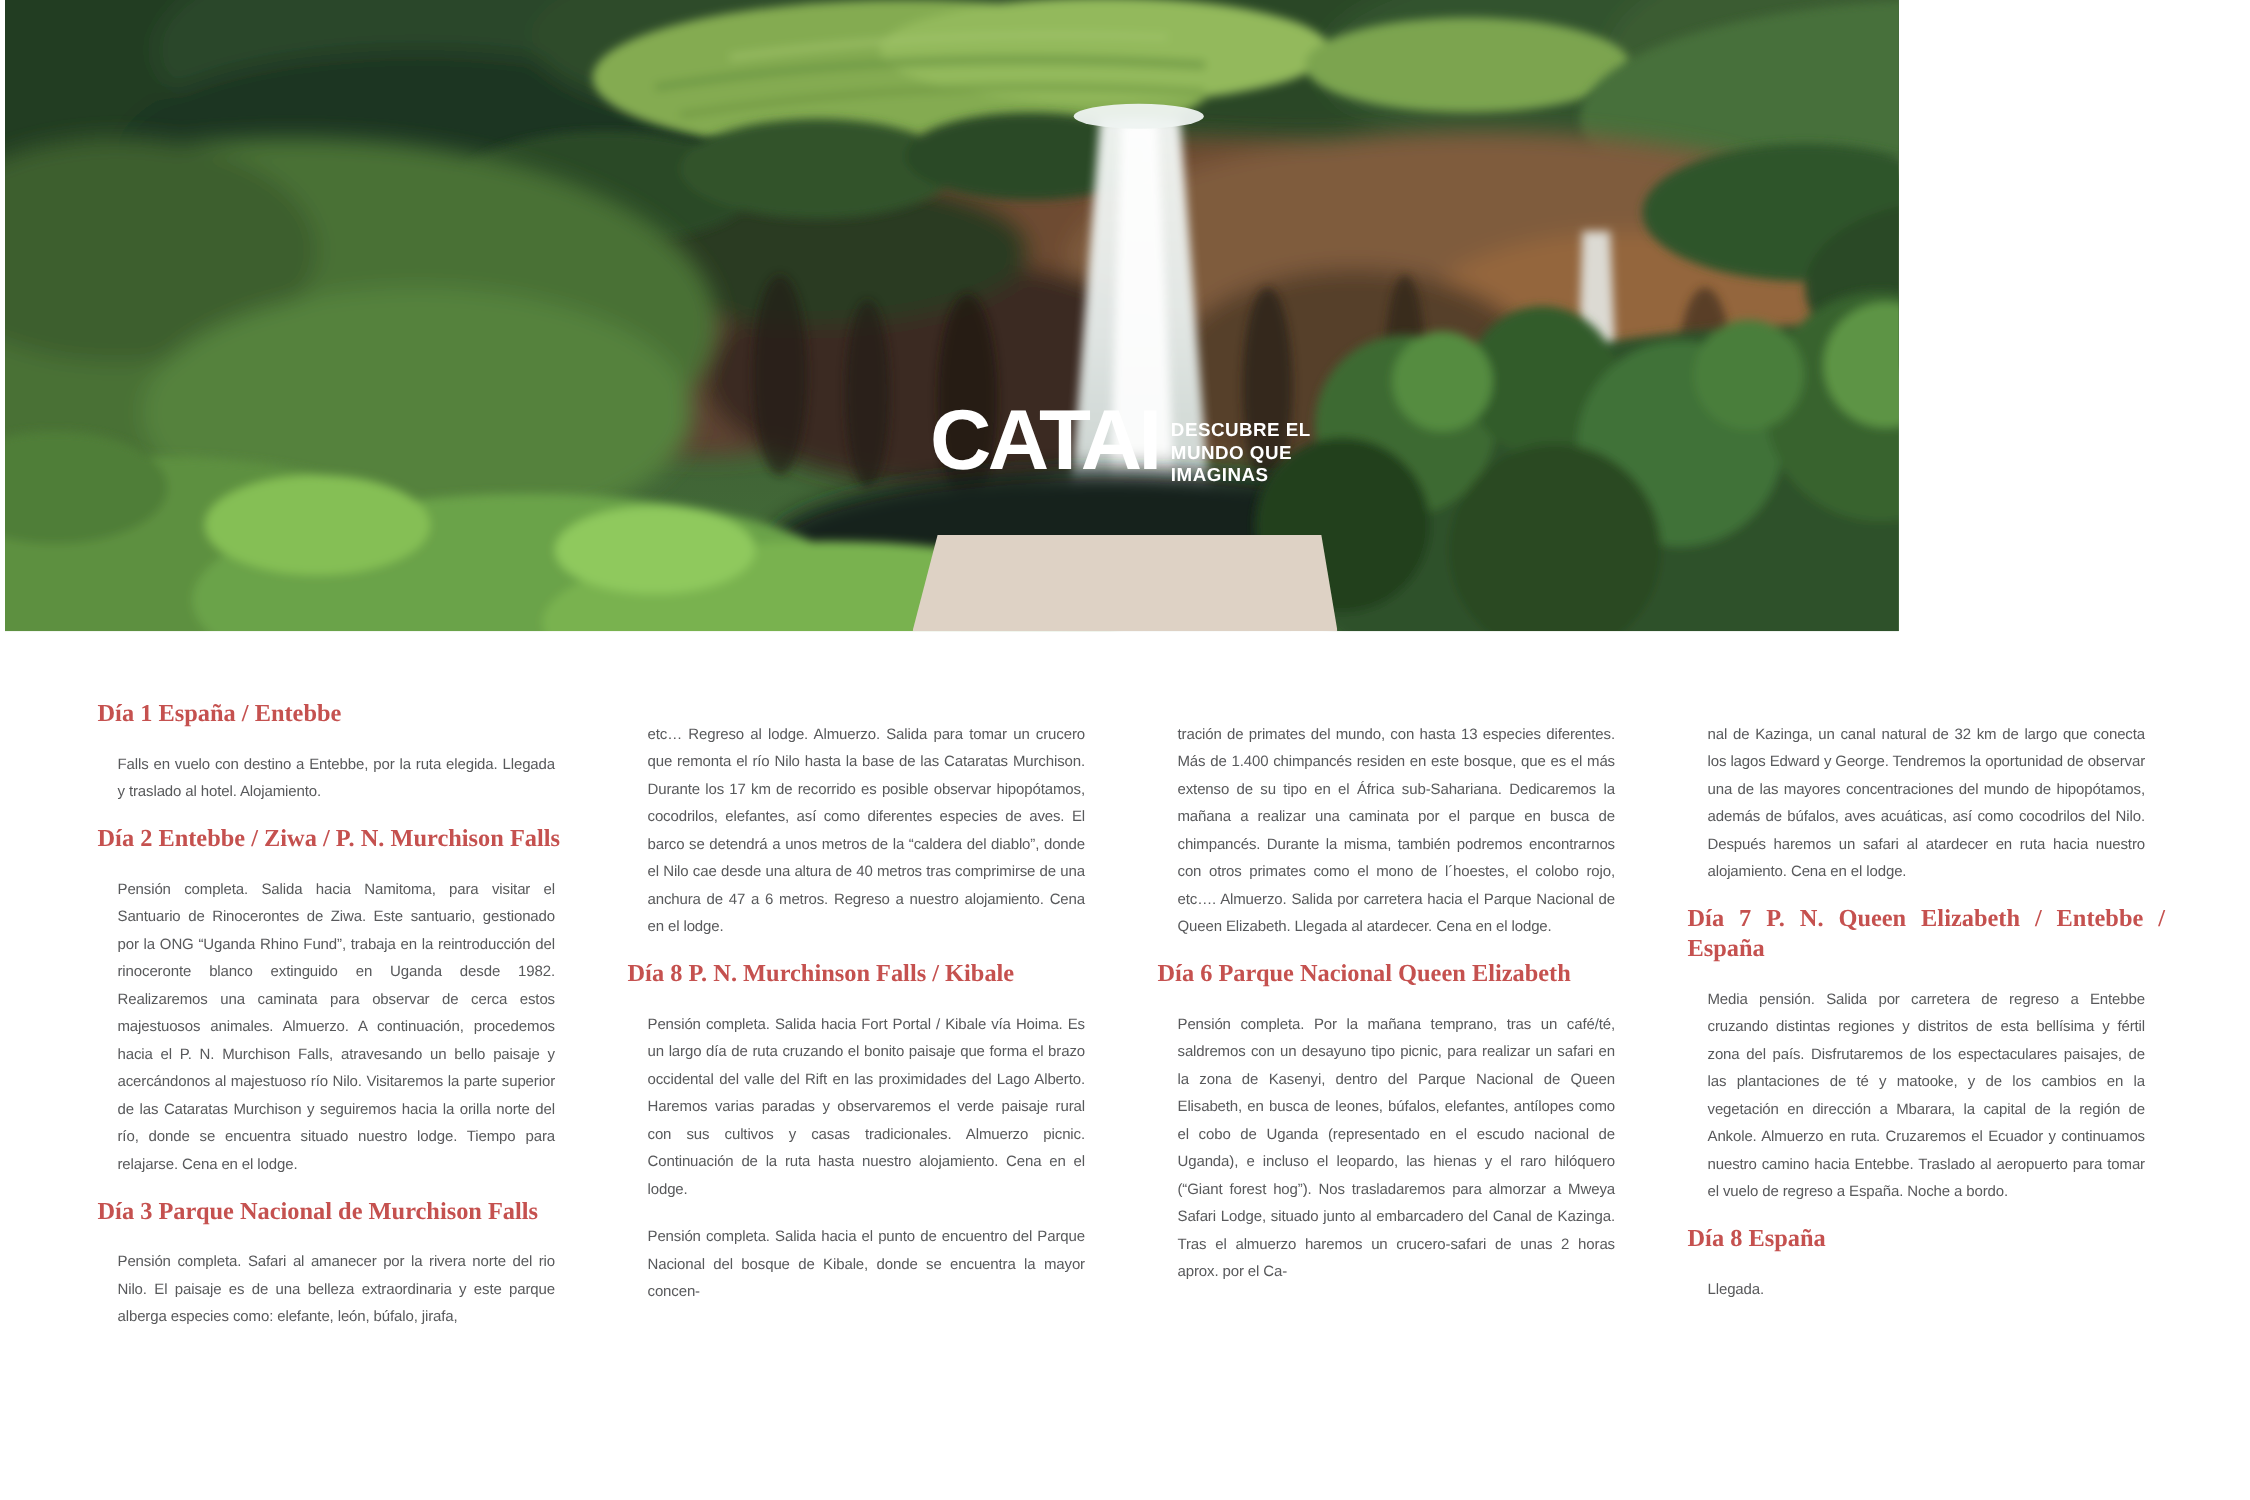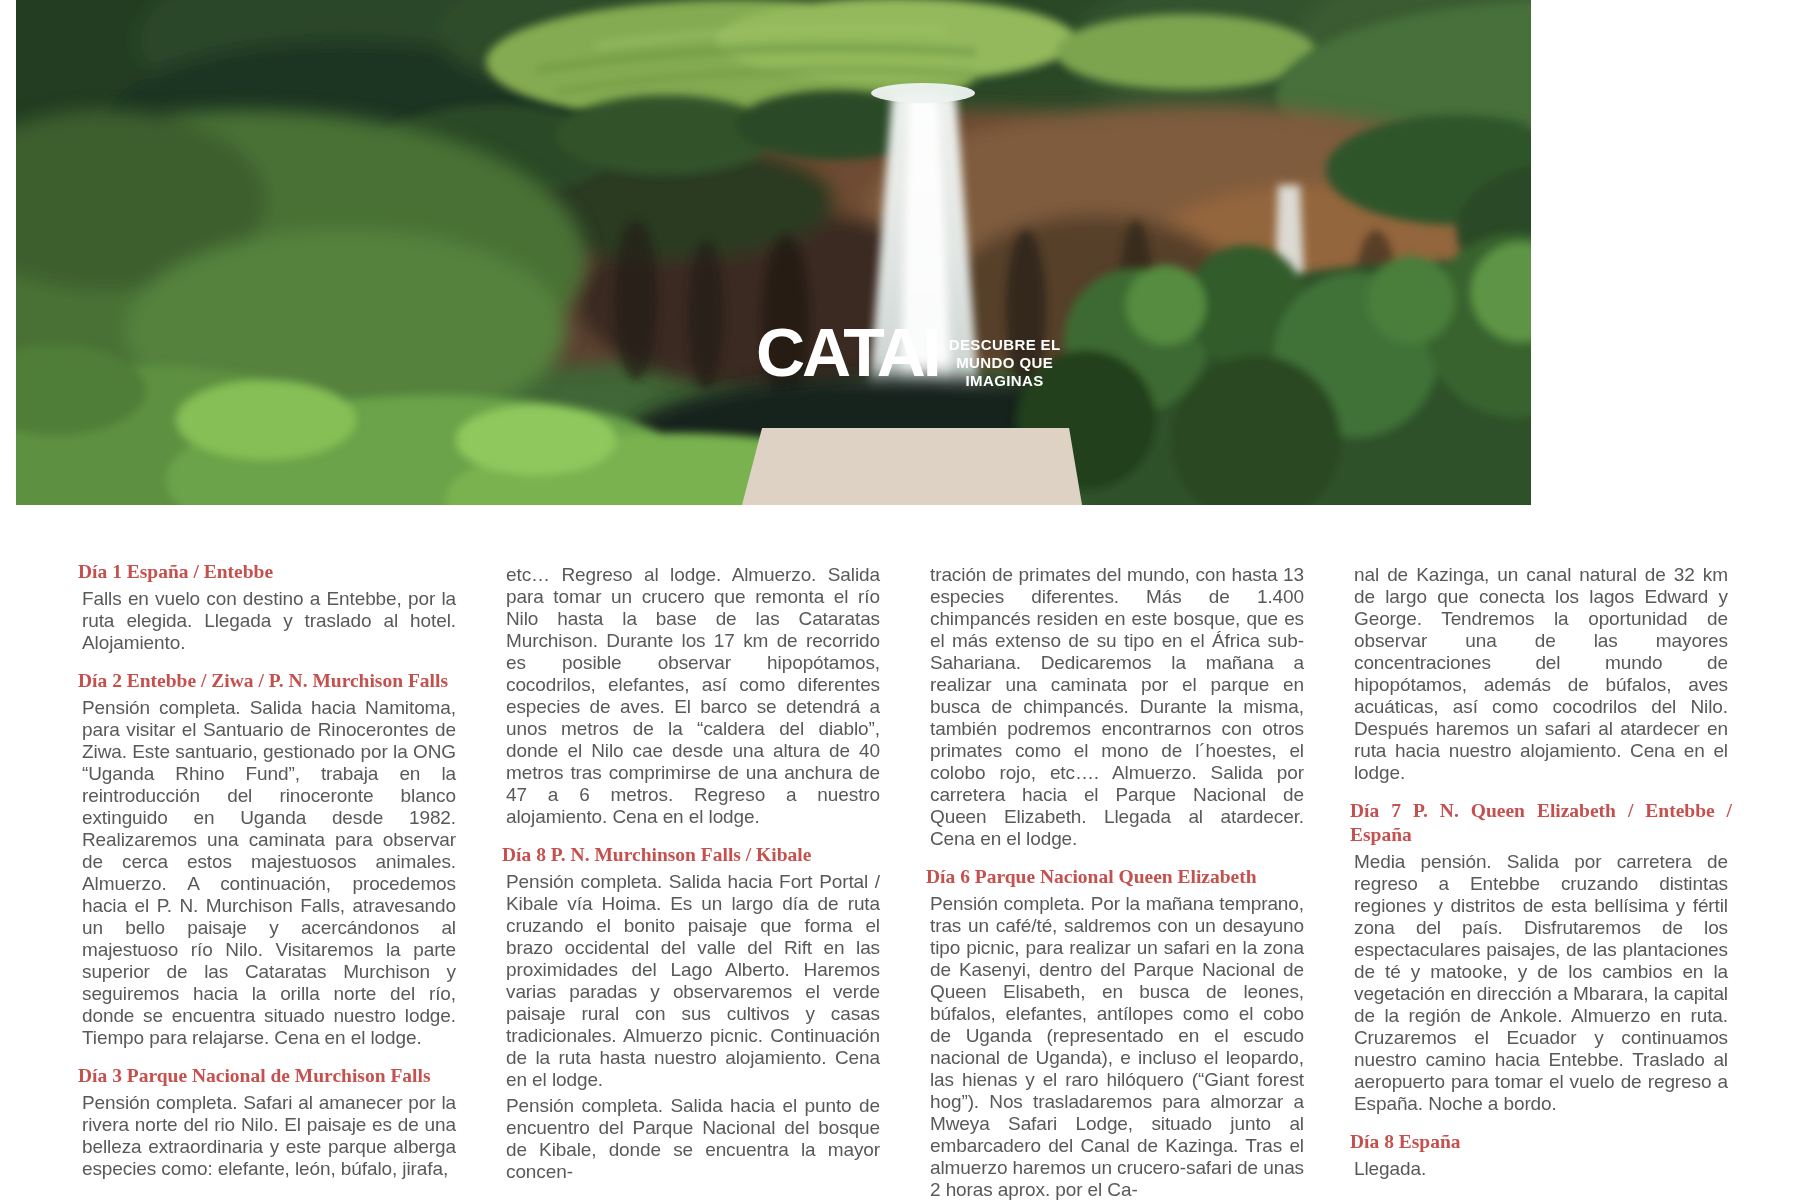--- a/index.html
+++ b/index.html
@@ -1,54 +1,54 @@
 <!DOCTYPE html>
 <html lang="es"><head>
 <meta charset="utf-8">
 <style>
   html,body{margin:0;padding:0;}
   body{
     width:1800px;height:1200px;position:relative;overflow:hidden;
     background:#ffffff;font-family:"Liberation Sans",sans-serif;
   }
   
-  .hero{position:absolute;left:16px;top:0;width:1515px;height:505px;overflow:hidden;}
+  .hero{position:absolute;left:4px;top:0;width:1515px;height:505px;overflow:hidden;}
   .hero svg{display:block;width:1800px;height:505px;}
   .pedestal{
     position:absolute;left:726px;top:428px;width:340px;height:77px;
     background:#ded2c5;
     clip-path:polygon(5.9% 0,96.2% 0,100% 100%,0 100%);
   }
   .logo{
     position:absolute;left:740px;top:320px;display:flex;align-items:flex-start;gap:10px;
     color:#ffffff;
   }
   .logo-word{
     font-family:"Liberation Sans",sans-serif;font-weight:bold;
     font-size:68px;line-height:64px;letter-spacing:-3px;
   }
   .logo-tag{
     padding-top:16px;font-size:15px;font-weight:bold;line-height:18px;
     letter-spacing:.4px;
   }
-  .logo-tag span{display:block;text-align:center;}
+  .logo-tag span{display:block;}
   
   .columns{
     position:absolute;left:78px;top:560px;width:1656px;
     display:flex;gap:42px;
   }
   .col{flex:0 0 382px;width:382px;}
   .col h3{
     font-family:"Liberation Serif",serif;font-weight:bold;
     color:#c5514f;font-size:19.5px;line-height:24px;
     margin:15px 0 3px 0;text-align:justify;
   }
   .col h3.first{margin-top:0;}
   .col p{
-    margin:4px;color:#58595b;font-size:19px;line-height:22px;
+    margin:16px;color:#58595b;font-size:12px;line-height:22px;
     text-align:justify;letter-spacing:-0.1px;
   }
 </style>
 </head>
 <body>
 
 <div class="hero">
   <svg viewBox="0 0 1800 505" preserveAspectRatio="none">
     <defs>
       <filter id="soft" x="-30%" y="-30%" width="160%" height="160%">

